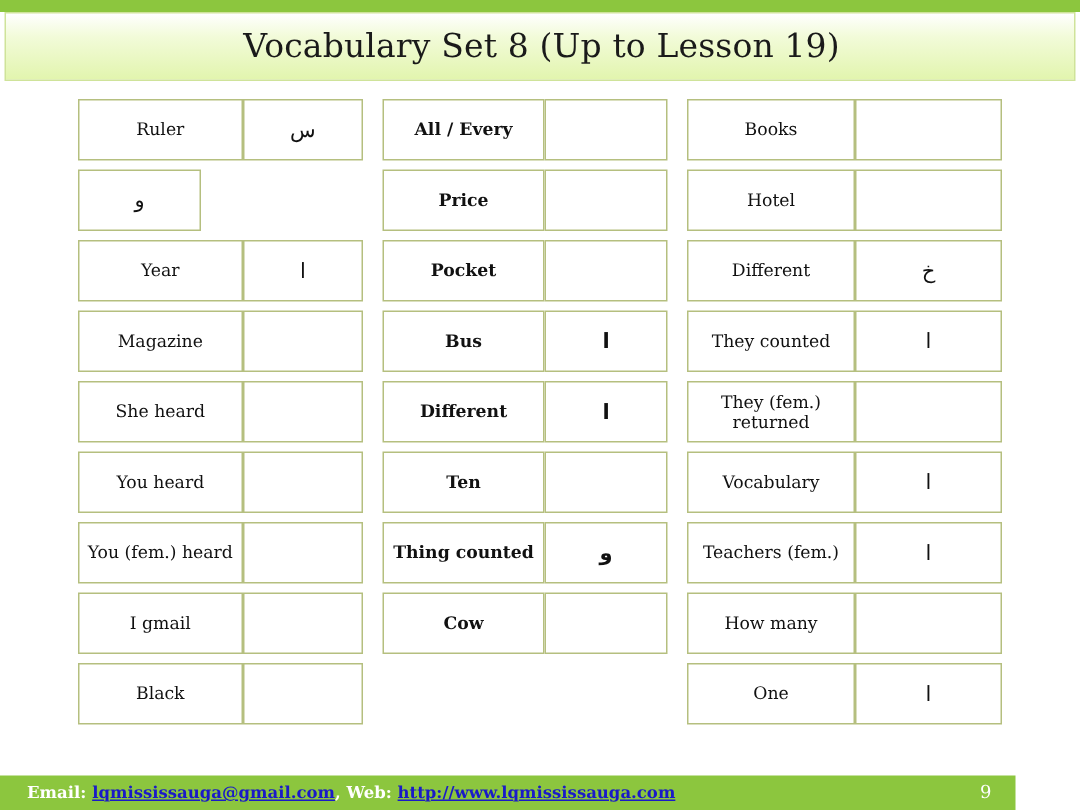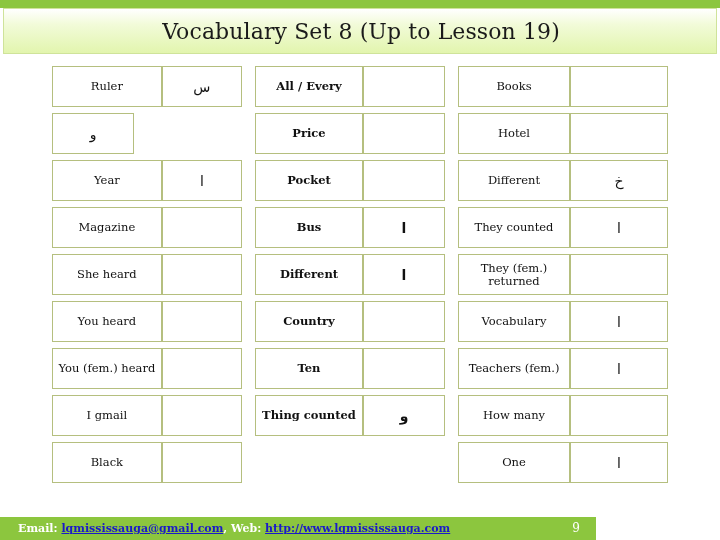--- a/index.html
+++ b/index.html
@@ -109,23 +109,24 @@
   .c1 .vcell.arabic  { width: 82px; }
   
   .c2 .vcell.term    { width: 112px; }
   .c2 .vcell.arabic  { width: 98px; }
 
   
   .footer-band {
     position: absolute;
     left: 0;
     top: 517px;
-    width: 596px;
+    width: 649px;
     height: 23px;
     background: #8CC63E;
+    padding-left: 28px;
   }
   .footer-text {
     position: absolute;
     left: 18px;
     top: 0;
     height: 23px;
     line-height: 23px;
     font-family: "DejaVu Serif", serif;
     font-size: 11px;
     color: #ffffff;
@@ -210,30 +211,30 @@
       </div>
       <div class="vrow">
         <div class="vcell term">Bus</div>
         <div class="vcell arabic">ا</div>
       </div>
       <div class="vrow">
         <div class="vcell term">Different</div>
         <div class="vcell arabic">ا</div>
       </div>
       <div class="vrow">
-        <div class="vcell term">Country</div>
-        <div class="vcell arabic"></div>
-      </div>
-      <div class="vrow">
         <div class="vcell term">Ten</div>
         <div class="vcell arabic"></div>
       </div>
       <div class="vrow">
         <div class="vcell term">Thing counted</div>
         <div class="vcell arabic">و</div>
+      </div>
+      <div class="vrow">
+        <div class="vcell term">Cow</div>
+        <div class="vcell arabic"></div>
       </div>
     </div>
   <div class="vocab-column c2">
       <div class="vrow">
         <div class="vcell term">Books</div>
         <div class="vcell arabic"></div>
       </div>
       <div class="vrow">
         <div class="vcell term">Hotel</div>
         <div class="vcell arabic"></div>

